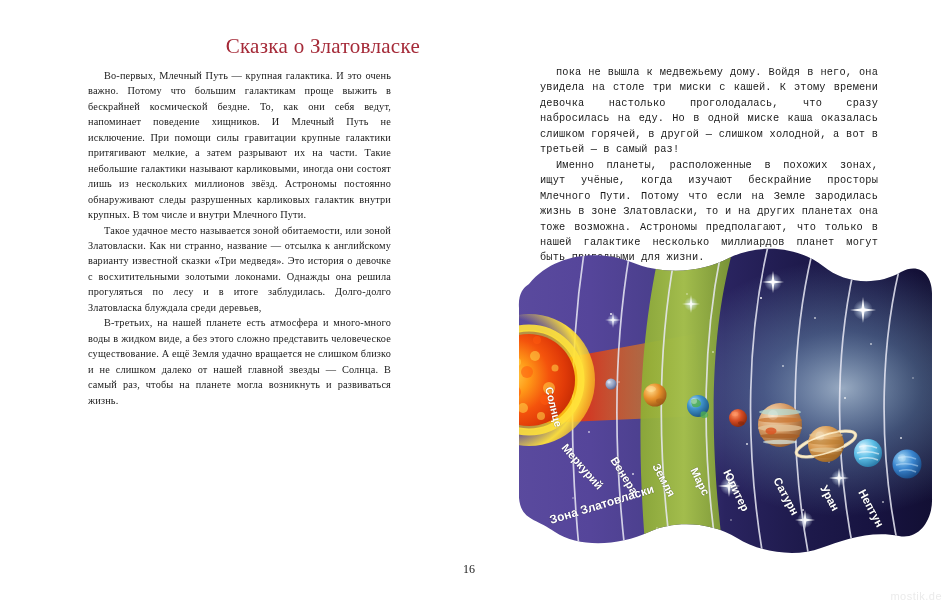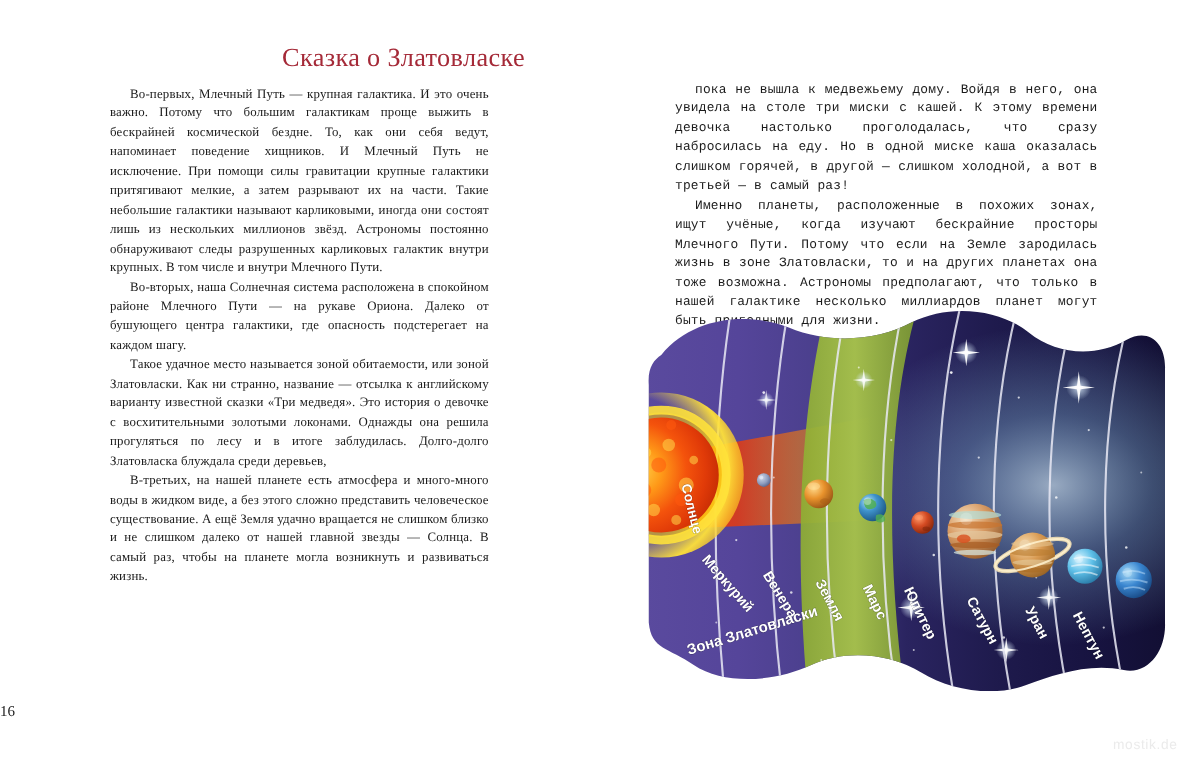--- a/index.html
+++ b/index.html
@@ -71,21 +71,21 @@
     text-indent: 16px;
   }
   .col-left p.first, .col-right p.first {
     text-indent: 16px;
   }
   .page-number {
     position: absolute;
     left: 0;
     top: 562px;
     width: 475px;
-    text-align: left;
+    text-align: right;
     font-family: "Liberation Serif", serif;
     font-size: 12px;
     color: #1a1a1a;
   }
 
   
   .page-right {
     position: absolute;
     left: 475px; top: 0;
     width: 475px; height: 610px;
@@ -117,21 +117,20 @@
 <body>
 
 <div class="page-spread">
 
   <div class="page-left">
 
     <div class="chapter-title">Сказка о Златовласке</div>
 
     <div class="col-left">
       <p>Во-первых, Млечный Путь — крупная галактика. И это очень важно. Потому что большим галактикам проще выжить в бескрайней космической бездне. То, как они себя ведут, напоминает поведение хищников. И Млечный Путь не исключение. При помощи силы гравитации крупные галактики притягивают мелкие, а затем разрывают их на части. Такие небольшие галактики называют карликовыми, иногда они состоят лишь из нескольких миллионов звёзд. Астрономы постоянно обнаруживают следы разрушенных карликовых галактик внутри крупных. В том числе и внутри Млечного Пути.</p>
-      <p>Во-вторых, наша Солнечная система расположена в спокойном районе Млечного Пути — на рукаве Ориона. Далеко от бушующего центра галактики, где опасность подстерегает на каждом шагу.</p>
       <p>Такое удачное место называется зоной обитаемости, или зоной Златовласки. Как ни странно, название — отсылка к английскому варианту известной сказки «Три медведя». Это история о девочке с восхитительными золотыми локонами. Однажды она решила прогуляться по лесу и в итоге заблудилась. Долго-долго Златовласка блуждала среди деревьев,</p>
       <p>В-третьих, на нашей планете есть атмосфера и много-много воды в жидком виде, а без этого сложно представить человеческое существование. А ещё Земля удачно вращается не слишком близко и не слишком далеко от нашей главной звезды — Солнца. В самый раз, чтобы на планете могла возникнуть и развиваться жизнь.</p>
     </div>
 
     <div class="page-number">16</div>
   </div>
 
   <div class="page-right"></div>
 
   <div class="col-right">

